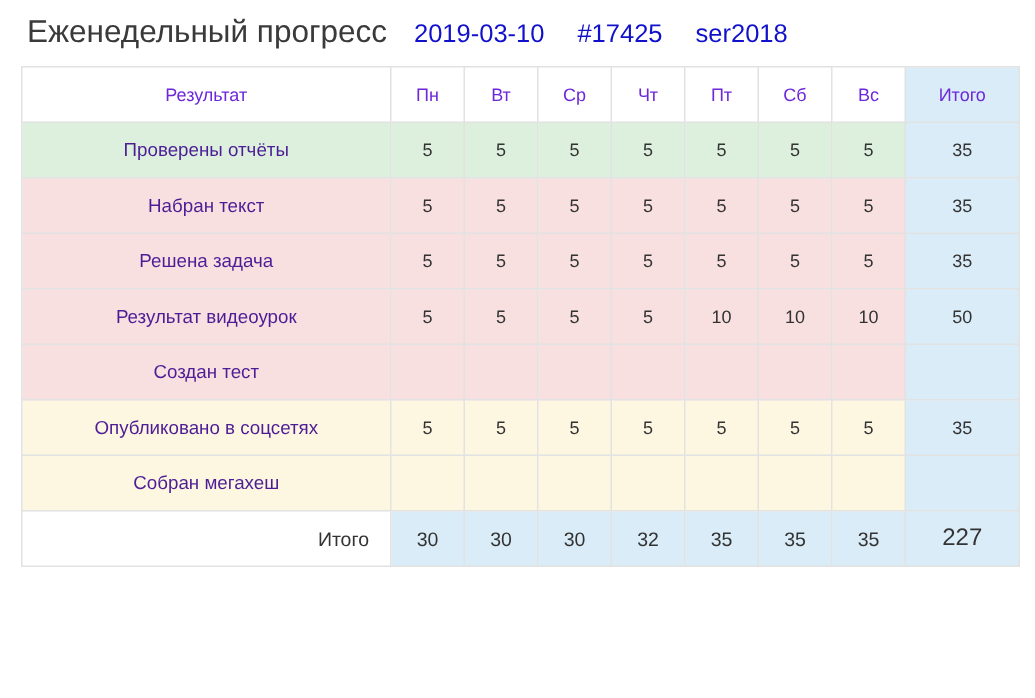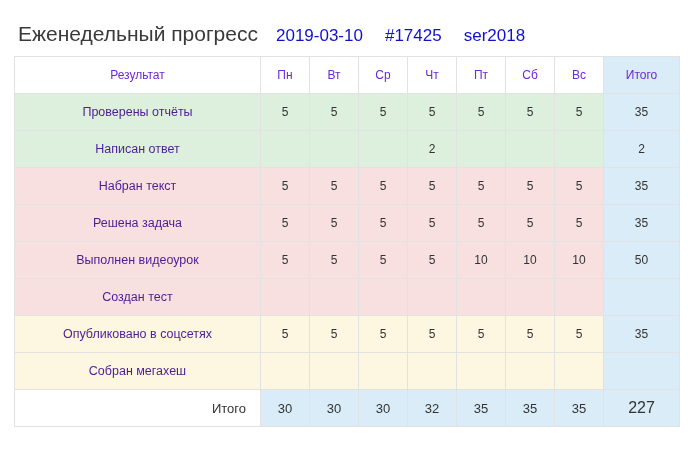--- a/index.html
+++ b/index.html
@@ -12,21 +12,21 @@
     background: #ffffff;
     font-family: "Liberation Sans", sans-serif;
     color: #333333;
     overflow: hidden;
   }
   .page {
     width: 690px;
     height: 465px;
     position: relative;
     box-sizing: border-box;
-    padding: 22px 14px 0 14px;
+    padding: 10px 14px 0 14px;
   }
   .header {
     display: flex;
     align-items: baseline;
     gap: 18px;
     padding-left: 4px;
     margin-bottom: 10px;
   }
   .title {
     font-size: 21px;
@@ -146,31 +146,20 @@
         <td class="label">Проверены отчёты</td>
         <td>5</td>
         <td>5</td>
         <td>5</td>
         <td>5</td>
         <td>5</td>
         <td>5</td>
         <td>5</td>
         <td class="total-cell">35</td>
       </tr>
-      <tr class="row-green">
-        <td class="label">Написан ответ</td>
-        <td></td>
-        <td></td>
-        <td></td>
-        <td>2</td>
-        <td></td>
-        <td></td>
-        <td></td>
-        <td class="total-cell">2</td>
-      </tr>
       <tr class="row-red">
         <td class="label">Набран текст</td>
         <td>5</td>
         <td>5</td>
         <td>5</td>
         <td>5</td>
         <td>5</td>
         <td>5</td>
         <td>5</td>
         <td class="total-cell">35</td>
@@ -180,21 +169,21 @@
         <td>5</td>
         <td>5</td>
         <td>5</td>
         <td>5</td>
         <td>5</td>
         <td>5</td>
         <td>5</td>
         <td class="total-cell">35</td>
       </tr>
       <tr class="row-red">
-        <td class="label">Выполнен видеоурок</td>
+        <td class="label">Результат видеоурок</td>
         <td>5</td>
         <td>5</td>
         <td>5</td>
         <td>5</td>
         <td>10</td>
         <td>10</td>
         <td>10</td>
         <td class="total-cell">50</td>
       </tr>
       <tr class="row-red">

